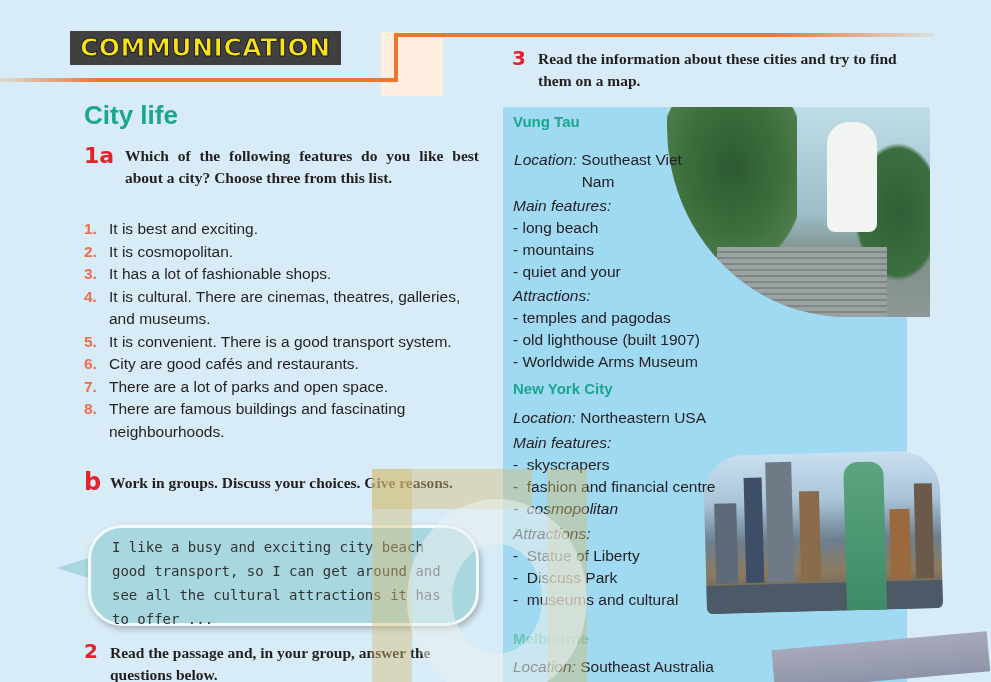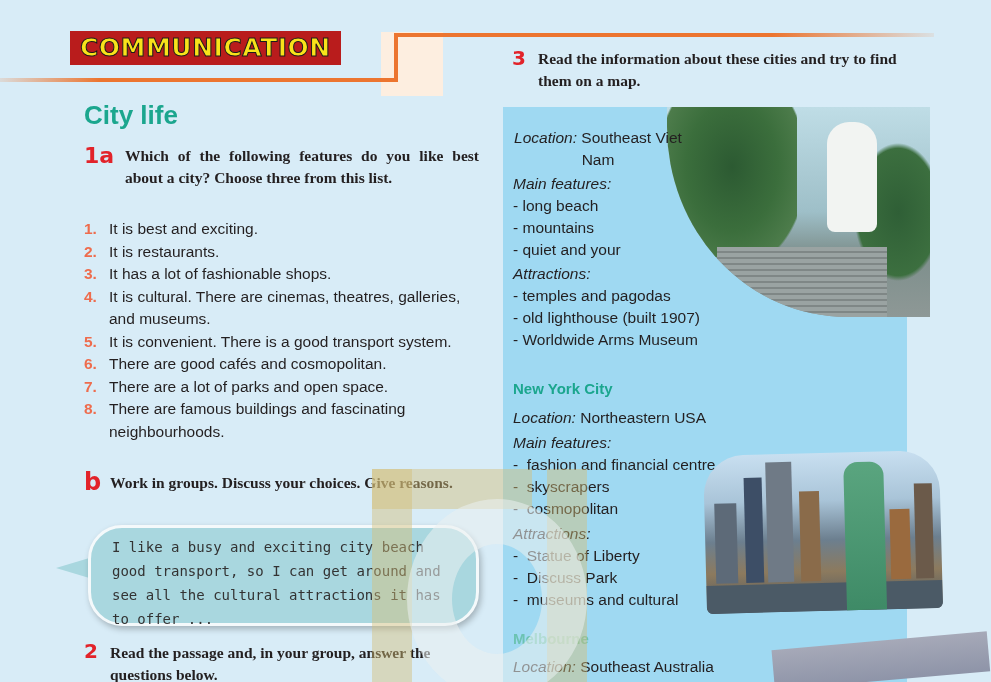--- a/index.html
+++ b/index.html
@@ -14,21 +14,21 @@
   
   .hline-left { left:0; top:78px; width:398px; height:4px;
     background:linear-gradient(90deg, rgba(238,118,44,0.15) 0%, #ec7530 25%, #ec7530 100%); }
   .hline-vert { left:394px; top:33px; width:4px; height:49px; background:#ec7530; }
   .hline-top { left:394px; top:33px; width:540px; height:4px;
     background:linear-gradient(90deg, #ec7530 0%, #ec7530 70%, rgba(238,118,44,0.1) 100%); }
   .peach-box { left:381px; top:32px; width:62px; height:64px; background:#fdeee0; }
 
   .comm-title {
     left:70px; top:31px; height:34px; padding:0 10px;
-    background:#b91c1c; border-radius:0;
+    background:#404040; border-radius:0;
     font-family:"DejaVu Sans", sans-serif; font-weight:900; font-size:25px;
     color:#f8e21a; letter-spacing:0.5px; line-height:34px;
     -webkit-text-stroke:1px #1b1b1b;
   }
 
   .city-life { left:84px; top:100px; font-size:26px; font-weight:bold; color:#1ba68e; }
 
   .ex-num { color:#e2232a; font-weight:900; font-family:"DejaVu Sans", sans-serif; }
   .instr { font-weight:bold; font-size:15.5px; line-height:22px; color:#231f20; font-family:Liberation Serif, serif; }
 
@@ -115,25 +115,25 @@
 <div class="abs comm-title">COMMUNICATION</div>
 <div class="abs city-life">City life</div>
 
 <div class="abs q1a">
   <span class="ex-num">1a</span>
   <div class="instr">Which of the following features do you like best about a city? Choose three from this list.</div>
 </div>
 
 <ol class="abs feat-list">
   <li><span class="n">1.</span><span>It is best and exciting.</span></li>
-  <li><span class="n">2.</span><span>It is restaurants.</span></li>
+  <li><span class="n">2.</span><span>It is cosmopolitan.</span></li>
   <li><span class="n">3.</span><span>It has a lot of fashionable shops.</span></li>
   <li><span class="n">4.</span><span>It is cultural. There are cinemas, theatres, galleries, and museums.</span></li>
   <li><span class="n">5.</span><span>It is convenient. There is a good transport system.</span></li>
-  <li><span class="n">6.</span><span>There are good cafés and cosmopolitan.</span></li>
+  <li><span class="n">6.</span><span>City are good cafés and restaurants.</span></li>
   <li><span class="n">7.</span><span>There are a lot of parks and open space.</span></li>
   <li><span class="n">8.</span><span>There are famous buildings and fascinating neighbourhoods.</span></li>
 </ol>
 
 <div class="abs q1b">
   <span class="ex-num">b</span>
   <div class="instr">Work in groups. Discuss your choices. Give reasons.</div>
 </div>
 
 <div class="abs bubble-tail"></div>
@@ -166,20 +166,21 @@
   <div class="bldg" style="left:95px;width:20px;height:90px;background:#8a6b4a;"></div>
   <div class="bldg" style="left:185px;width:20px;height:70px;background:#9a6a3e;"></div>
   <div class="bldg" style="left:210px;width:18px;height:95px;background:#6b5a4a;"></div>
   <div class="water"></div>
   <div class="liberty"></div>
 </div>
 
 <div class="abs photo-mel"></div>
 
 <div class="abs vt-block info-block">
+  <div class="city-name">Vung Tau</div>
   <div style="margin-top:16px;text-align:center;">
     <i>Location:</i>
     <span>Southeast Viet Nam</span>
   </div>
   <div style="margin-top:2px;" class="lbl">Main features:</div>
   <div>- long beach</div>
   <div>- mountains</div>
   <div>- quiet and your</div>
   <div style="margin-top:2px;" class="lbl">Attractions:</div>
   <div style="white-space:nowrap;">- temples and pagodas</div>
@@ -187,23 +188,23 @@
   <div style="white-space:nowrap;">- Worldwide Arms Museum</div>
 </div>
 
 <div class="abs ny-block info-block">
   <div class="city-name">New York City</div>
   <div style="margin-top:7px;">
     <i>Location:</i>
     <span>Northeastern USA</span>
   </div>
   <div style="margin-top:3px;" class="lbl">Main features:</div>
+  <div style="white-space:pre;">-  skyscrapers</div>
   <div style="white-space:pre;">-  fashion and financial centre</div>
-  <div style="white-space:pre;">-  skyscrapers</div>
-  <div style="white-space:pre;">-  cosmopolitan</div>
+  <div style="white-space:pre;font-style:italic;">-  cosmopolitan</div>
   <div style="margin-top:3px;" class="lbl">Attractions:</div>
   <div style="white-space:pre;">-  Statue of Liberty</div>
   <div style="white-space:pre;">-  Discuss Park</div>
   <div style="white-space:pre;">-  museums and cultural</div>
 </div>
 
 <div class="abs mel-block info-block">
   <div class="city-name" style="color:#6cc3b2;">Melbourne</div>
   <div style="margin-top:6px;">
     <i>Location:</i>

